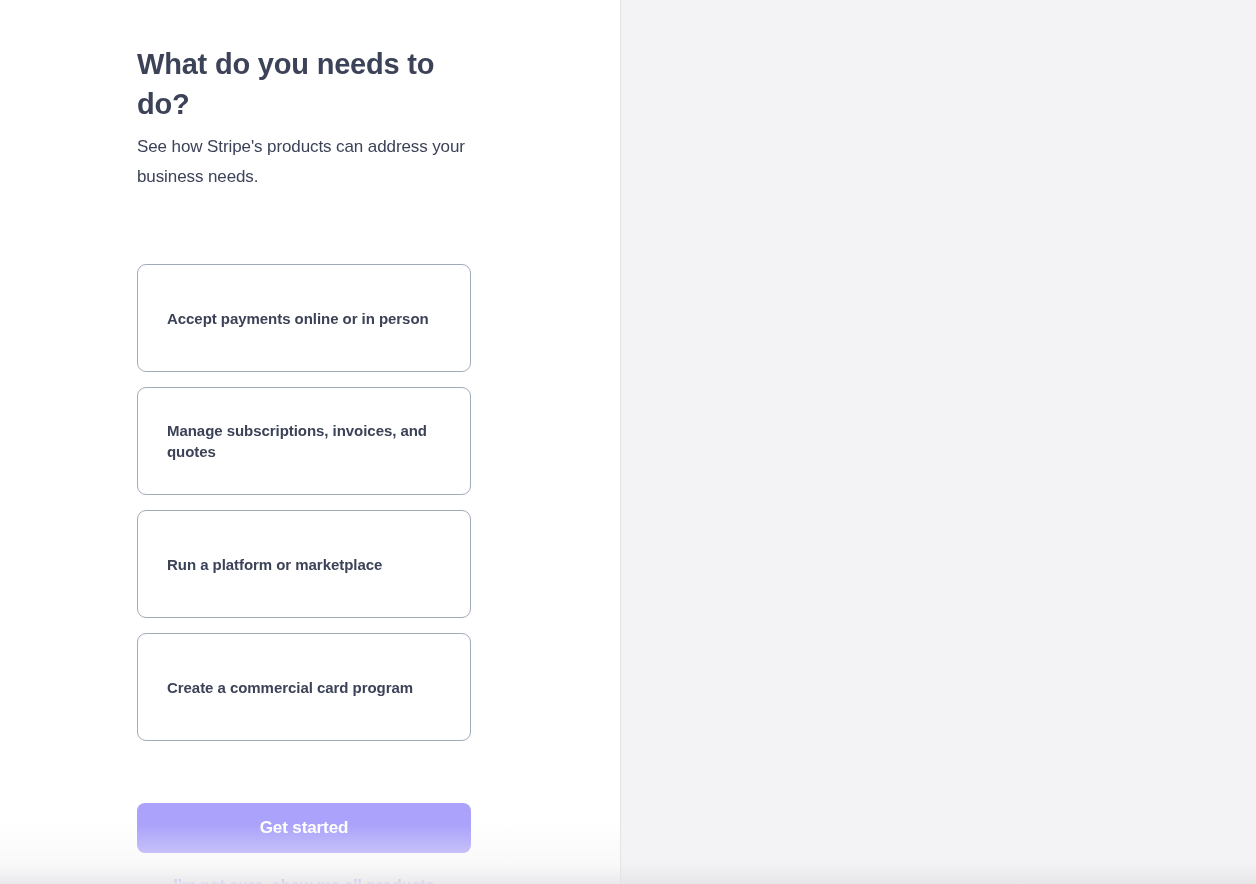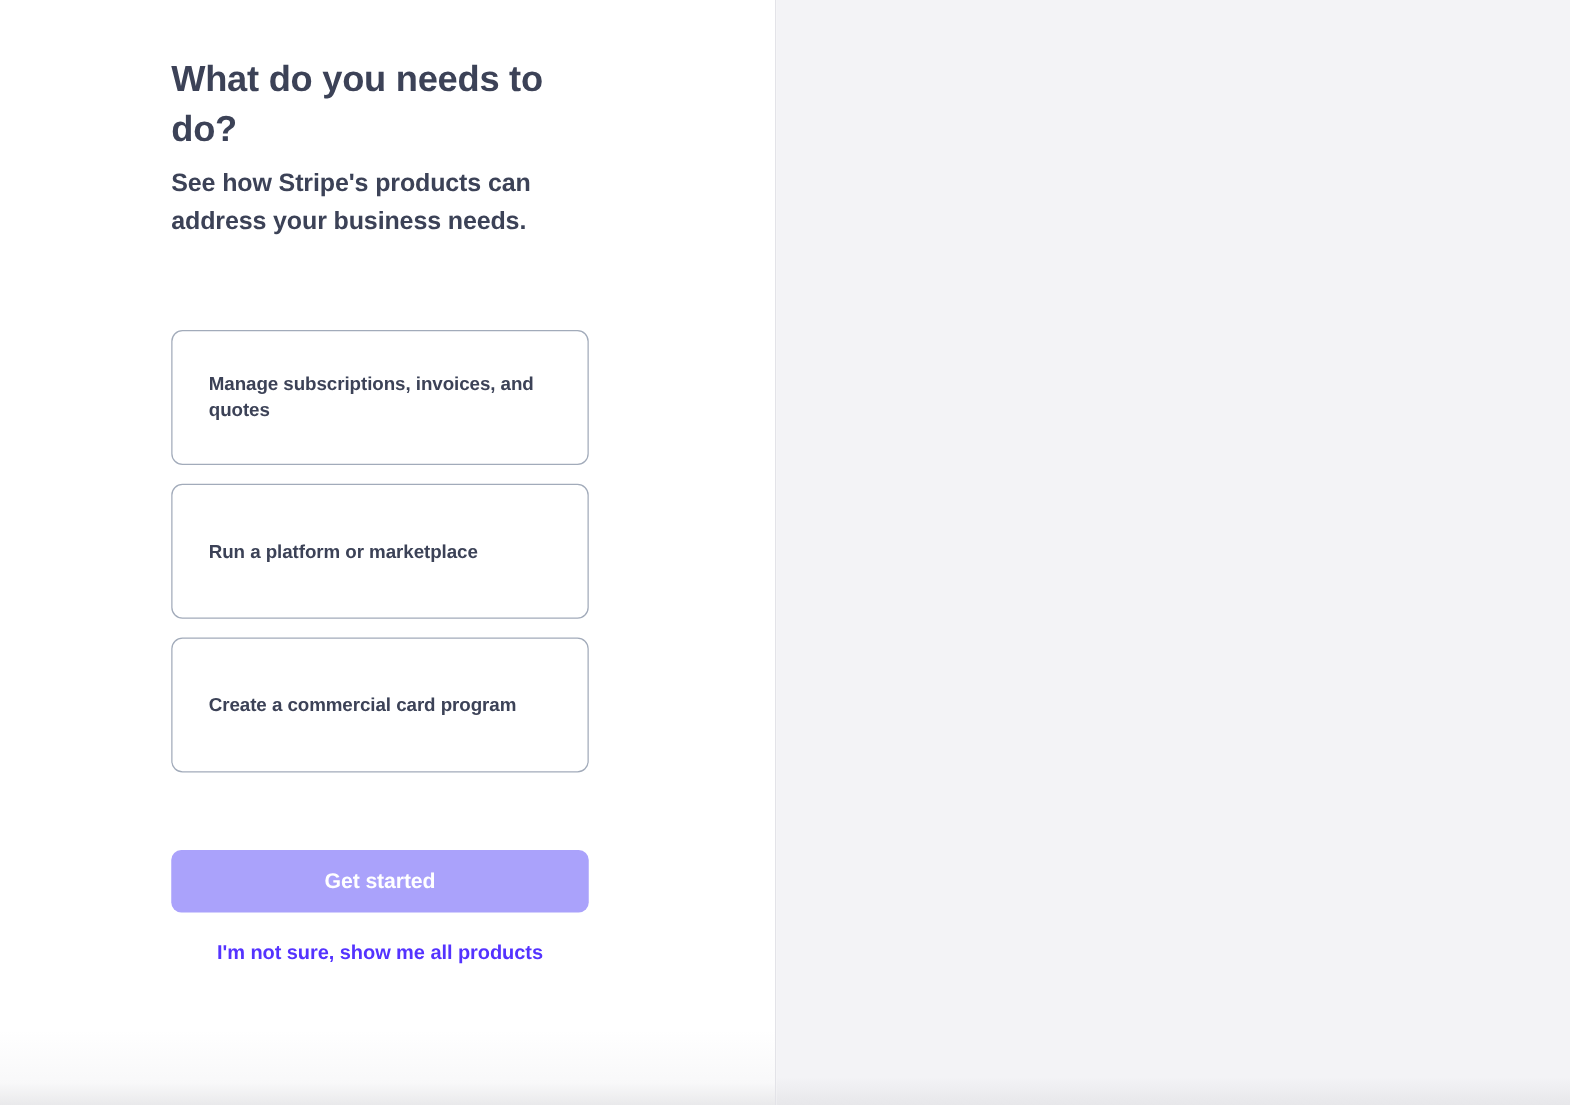--- a/index.html
+++ b/index.html
@@ -40,23 +40,23 @@
   .page-title {
     font-size: 29px;
     line-height: 40px;
     font-weight: bold;
     color: #3c4257;
     margin: 0;
     padding-top: 44px;
     letter-spacing: -0.2px;
   }
   .page-subtitle {
-    font-size: 20px;
+    font-size: 17px;
     line-height: 30px;
-    font-weight: bold;
+    font-weight: normal;
     color: #3c4257;
     margin: 0;
     padding-top: 8px;
     letter-spacing: -0.1px;
   }
 
   .options-list {
     margin-top: 72px;
   }
   .option-card {
@@ -180,20 +180,23 @@
 
   <div class="left-panel">
     <div class="left-inner">
 
       <h1 class="page-title">What do you needs to do?</h1>
 
       <p class="page-subtitle">See how Stripe's products can address your business needs.</p>
 
       <div class="options-list">
 
+        <div class="option-card">
+          <span class="option-label">Accept payments online or in person</span>
+        </div>
 
         <div class="option-card">
           <span class="option-label">Manage subscriptions, invoices, and quotes</span>
         </div>
 
         <div class="option-card">
           <span class="option-label">Run a platform or marketplace</span>
         </div>
 
         <div class="option-card">

